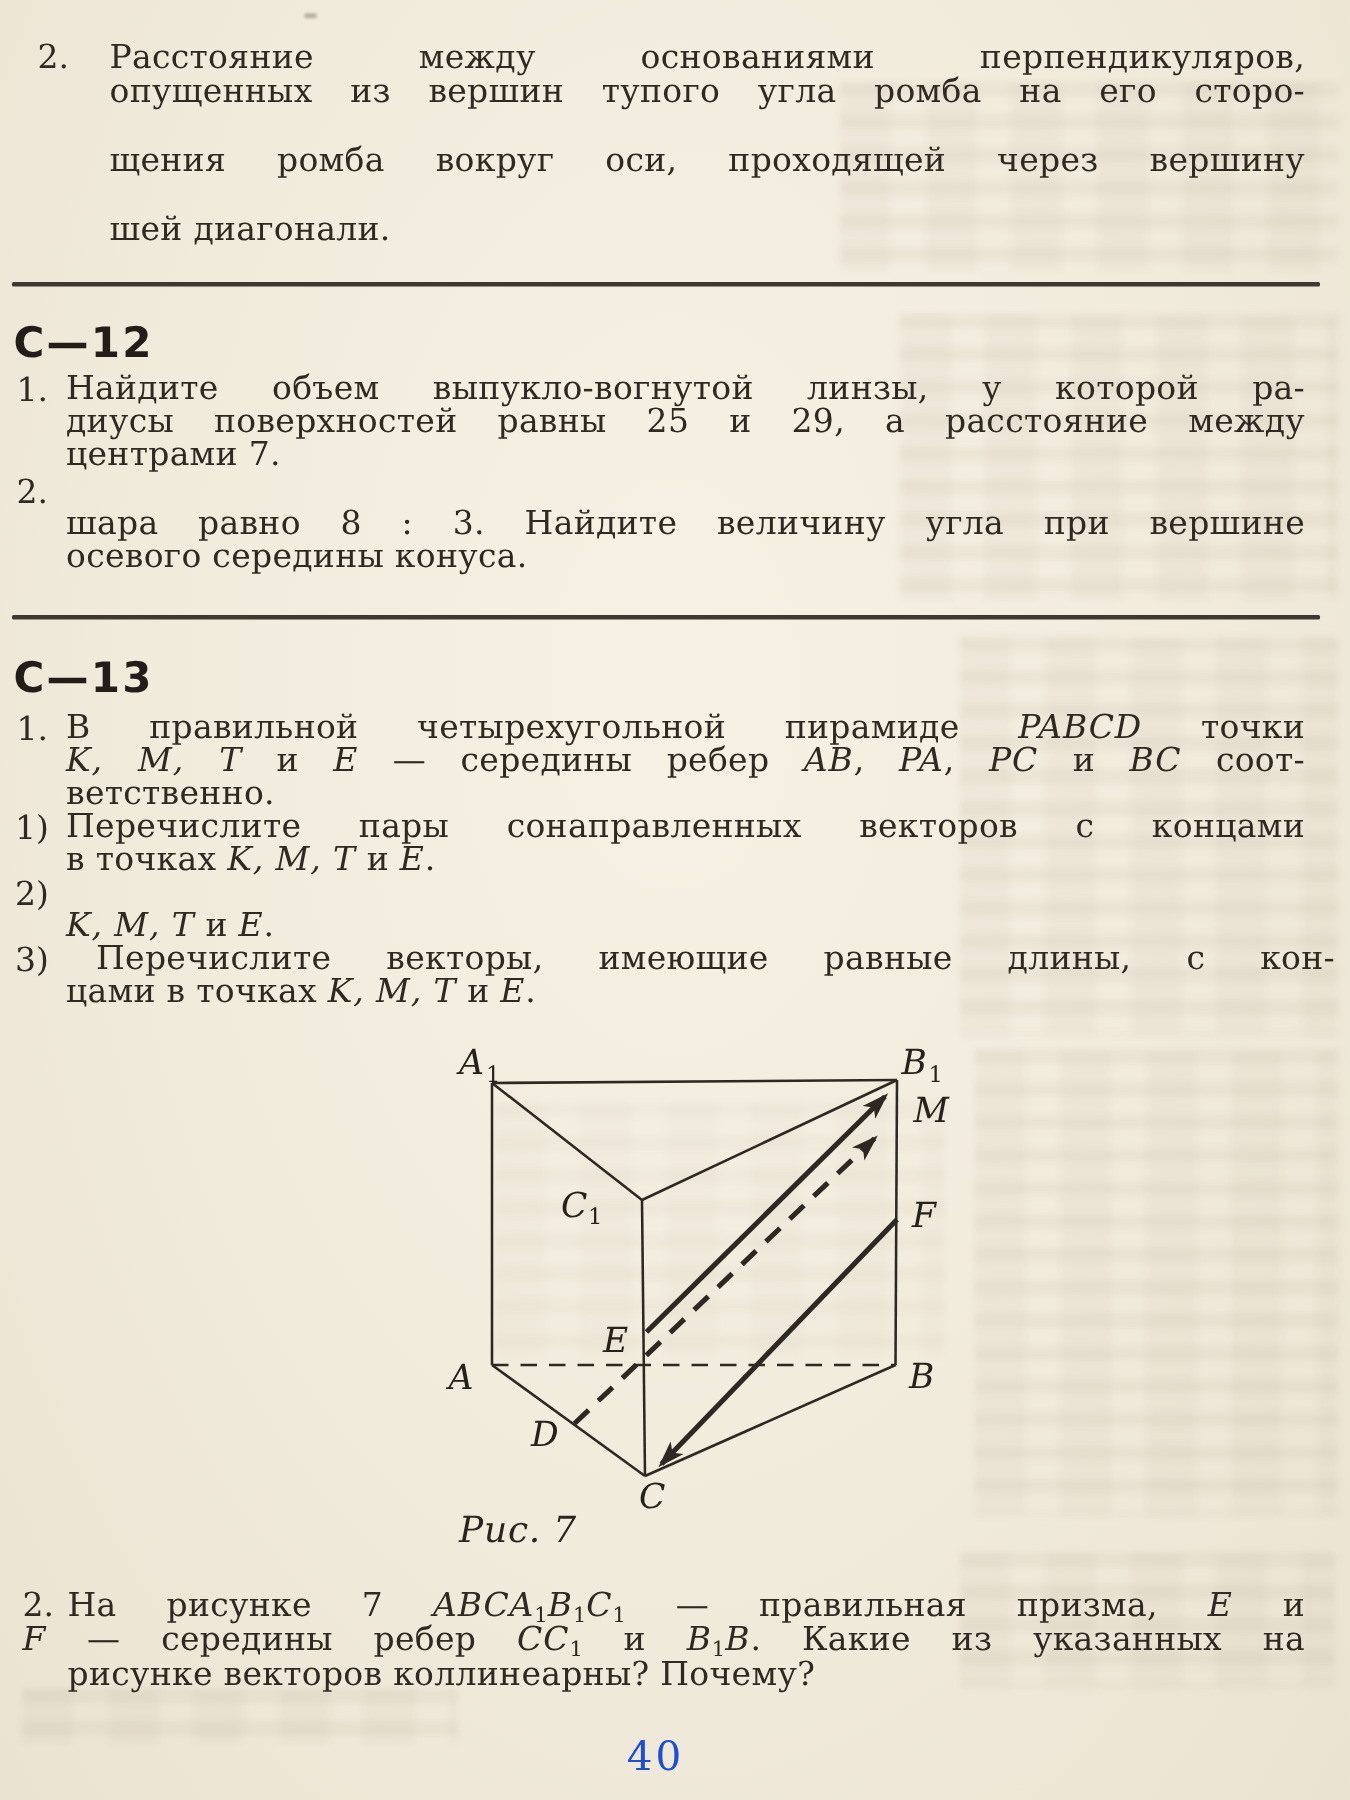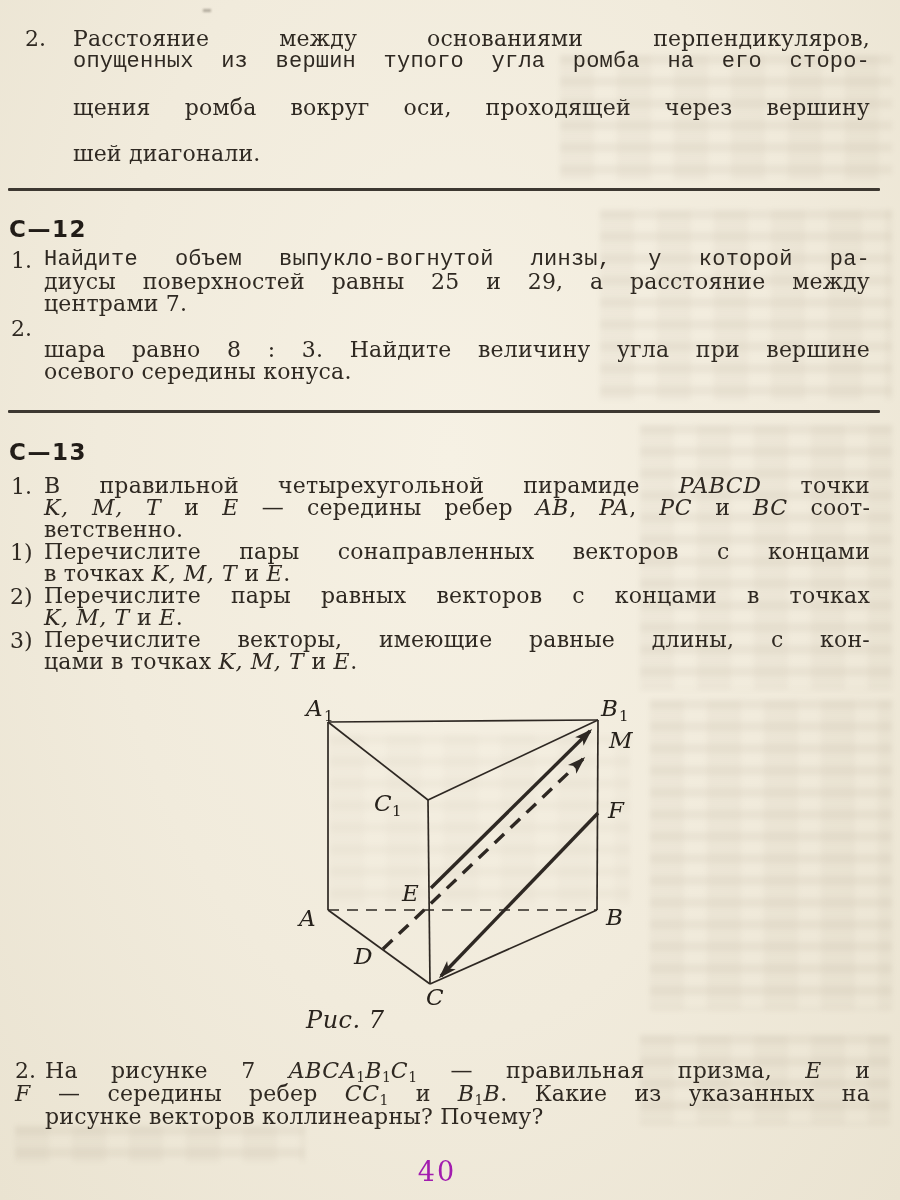--- a/index.html
+++ b/index.html
@@ -18,26 +18,26 @@
     letter-spacing:0.2px;white-space:normal;
   }
   .ln.last{text-align-last:left;}
   .ln.s{height:22px;line-height:22px;}
   .num{position:absolute;font-size:22px;line-height:23px;}
   .sg-i{font-style:italic;letter-spacing:0.6px;}
   .sg-sub{font-size:14px;vertical-align:-4px;letter-spacing:0;}
   .sec{
     position:absolute;left:9px;
     font-family:"DejaVu Sans", sans-serif;font-weight:bold;
-    font-size:23px;line-height:26px;letter-spacing:1.5px;color:#221d18;
+    font-size:28px;line-height:26px;letter-spacing:1.5px;color:#221d18;
   }
   .rule{position:absolute;left:8px;width:872px;height:3px;background:#3d3831;border-radius:1px;}
   .caption{position:absolute;font-style:italic;font-size:24px;letter-spacing:0.5px;color:#2a241e;}
   .pagenum{position:absolute;top:1156px;left:0;width:874px;text-align:center;
-    font-size:27px;letter-spacing:2px;color:#a21caf;}
+    font-size:27px;letter-spacing:2px;color:#1d4ed8;}
   .figlabel{font-family:"DejaVu Serif",serif;font-style:italic;font-size:23px;fill:#26211b;}
   .figsub{font-family:"DejaVu Serif",serif;font-size:15px;fill:#26211b;}
   .bleed{
     position:absolute;filter:blur(2.5px);opacity:.5;pointer-events:none;
     background:
       repeating-linear-gradient(180deg, rgba(128,110,86,.13) 0 9px, rgba(128,110,86,0) 9px 22px),
       repeating-linear-gradient(90deg, rgba(128,110,86,.09) 0 34px, rgba(128,110,86,0) 34px 57px);
   }
   .bleed.faint{opacity:.28;}
   .speck{position:absolute;background:rgba(60,52,40,.35);filter:blur(1px);}
@@ -50,32 +50,32 @@
 <div class="bleed" style="left:640px;top:425px;width:252px;height:265px;"></div>
 <div class="bleed" style="left:650px;top:700px;width:242px;height:310px;"></div>
 <div class="bleed faint" style="left:330px;top:735px;width:300px;height:170px;"></div>
 <div class="bleed" style="left:15px;top:1126px;width:290px;height:36px;"></div>
 <div class="bleed" style="left:640px;top:1035px;width:250px;height:90px;"></div>
 <div class="speck" style="left:203px;top:9px;width:8px;height:3px;"></div>
 
 <div class="blk" style="left:73px;top:27px;width:797px;height:140px;">
   <span class="num" style="left:-48px;top:0;">2.</span>
   <div class="ln" style="top:0;">Расстояние между основаниями перпендикуляров,</div>
-  <div class="ln" style="top:23px;font-family:Liberation Mono, monospace;">опущенных из вершин тупого угла ромба на его сторо-</div>
+  <div class="ln" style="top:23px;">опущенных из вершин тупого угла ромба на его сторо-</div>
   <div class="ln" style="top:69px;">щения ромба вокруг оси, проходящей через вершину</div>
   <div class="ln last" style="top:115px;">шей диагонали.</div>
 </div>
 
 <div class="rule" style="top:188px;"></div>
 
 <div class="sec" style="top:216px;">С—12</div>
 
 <div class="blk" style="left:44px;top:249px;width:826px;height:68px;">
   <span class="num" style="left:-33px;top:0;">1.</span>
-  <div class="ln s" style="top:0;font-family:Liberation Mono, monospace;">Найдите объем выпукло-вогнутой линзы, у которой ра-</div>
+  <div class="ln s" style="top:0;">Найдите объем выпукло-вогнутой линзы, у которой ра-</div>
   <div class="ln s" style="top:22px;">диусы поверхностей равны 25 и 29, а расстояние между</div>
   <div class="ln s last" style="top:44px;">центрами 7.</div>
 </div>
 
 <div class="blk" style="left:44px;top:317px;width:826px;height:68px;">
   <span class="num" style="left:-33px;top:0;">2.</span>
   <div class="ln s" style="top:22px;">шара равно 8 : 3. Найдите величину угла при вершине</div>
   <div class="ln s last" style="top:44px;">осевого середины конуса.</div>
 </div>
 
@@ -91,27 +91,26 @@
 </div>
 
 <div class="blk" style="left:44px;top:541px;width:826px;height:44px;">
   <span class="num" style="left:-34px;top:0;">1)</span>
   <div class="ln s" style="top:0;"><span>Перечислите пары сонаправленных векторов с концами</span></div>
   <div class="ln s last" style="top:22px;"><span>в точках </span><span class="sg-i">K, M, T</span><span> и </span><span class="sg-i">E</span><span>.</span></div>
 </div>
 
 <div class="blk" style="left:44px;top:585px;width:826px;height:44px;">
   <span class="num" style="left:-34px;top:0;">2)</span>
-  <div class="ln s" style="top:0;"><span>Перечислите пары равных векторов с концами в точках</span></div>
   <div class="ln s last" style="top:22px;"><span class="sg-i">K, M, T</span><span> и </span><span class="sg-i">E</span><span>.</span></div>
 </div>
 
 <div class="blk" style="left:44px;top:629px;width:826px;height:44px;">
   <span class="num" style="left:-34px;top:0;">3)</span>
-  <div class="ln s" style="top:0;"><span>Перечислите векторы, имеющие равные длины, с кон-</span></div>
+  <div class="ln s" style="top:0;margin-left:20px;"><span>Перечислите векторы, имеющие равные длины, с кон-</span></div>
   <div class="ln s last" style="top:22px;"><span>цами в точках </span><span class="sg-i">K, M, T</span><span> и </span><span class="sg-i">E</span><span>.</span></div>
 </div>
 
 <svg style="position:absolute;left:0;top:0;pointer-events:none;" width="900" height="1200" viewBox="0 0 900 1200">
   <defs>
     <marker id="ah" viewBox="0 0 18 14" refX="15" refY="7" markerWidth="18" markerHeight="14" orient="auto" markerUnits="userSpaceOnUse">
       <path d="M0,1 L18,7 L0,13 L4.5,7 Z" fill="#2e2823"></path>
     </marker>
   </defs>
 

